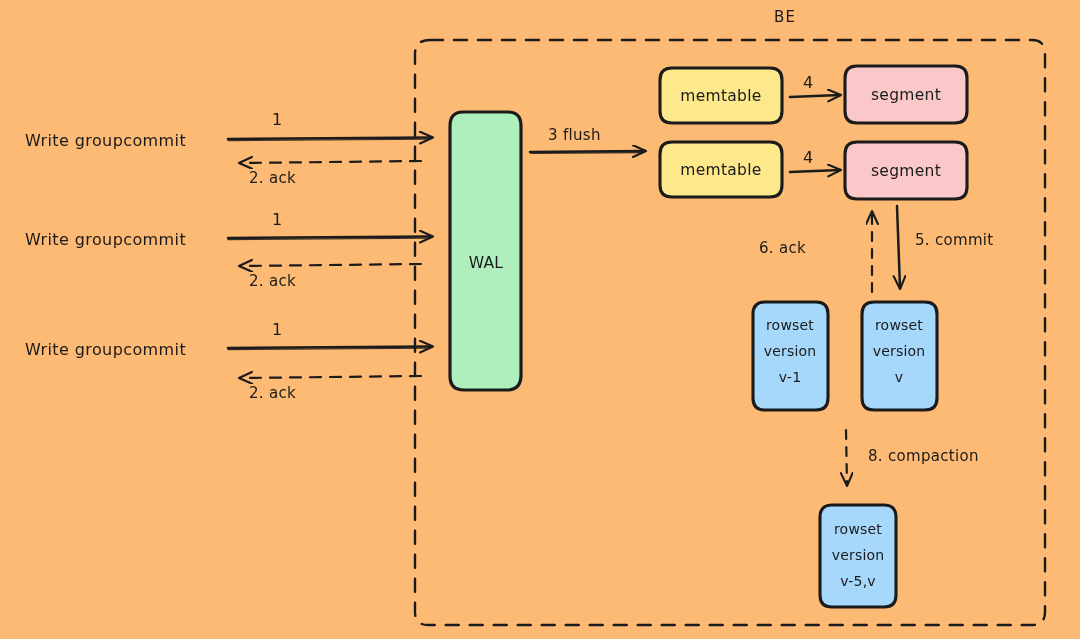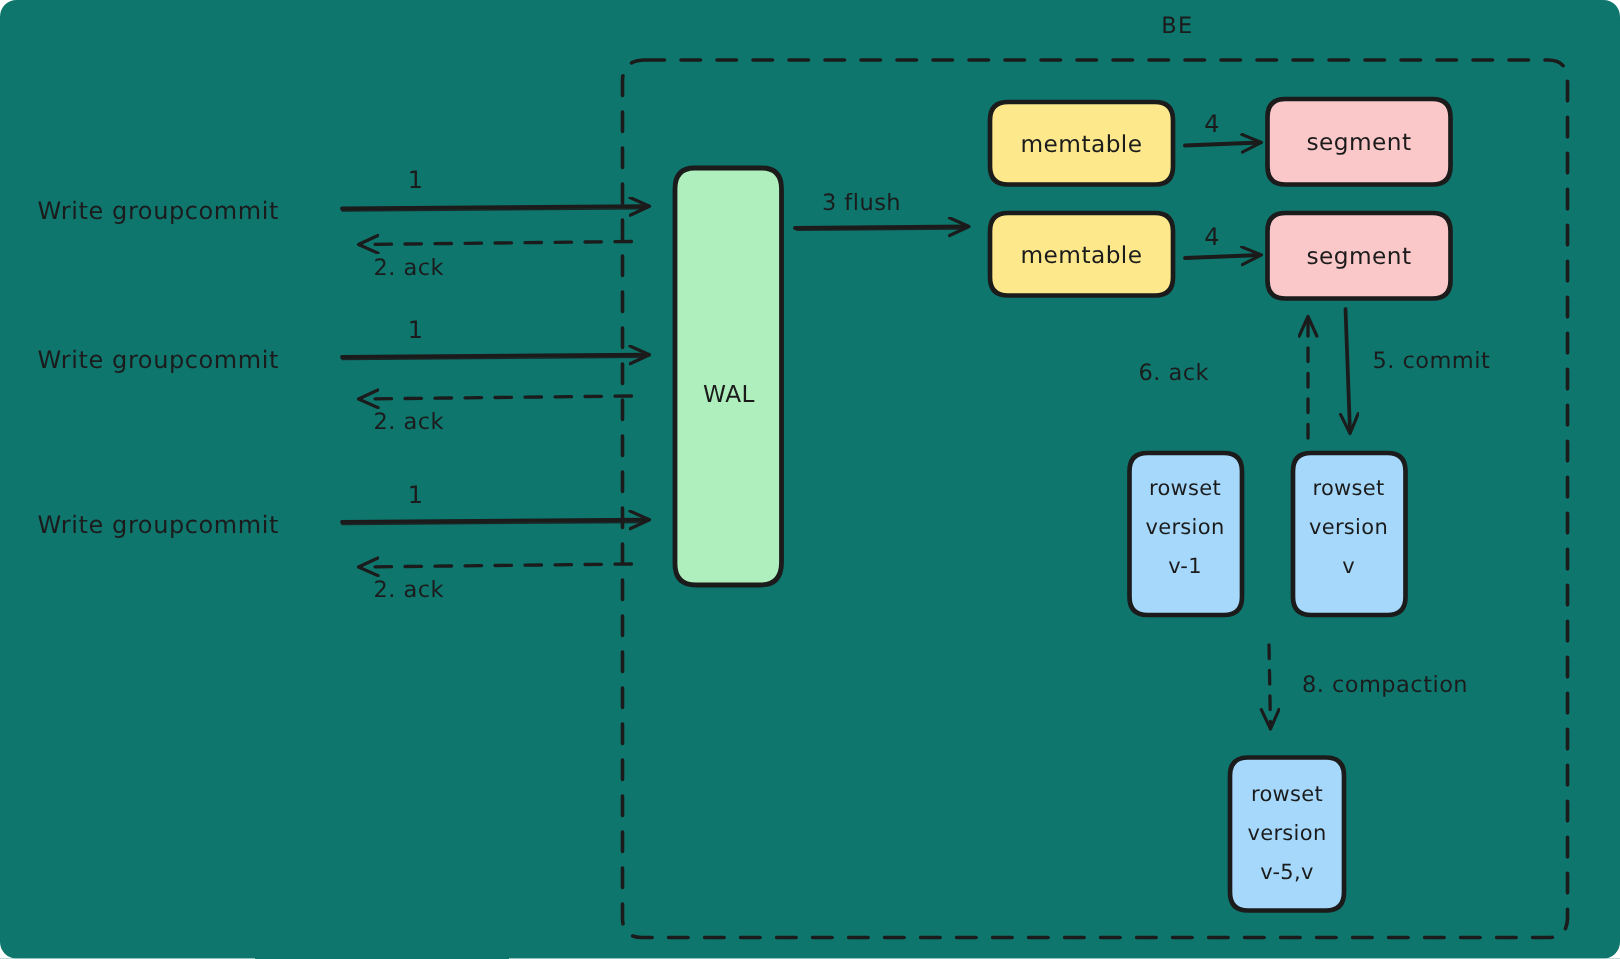--- a/index.html
+++ b/index.html
@@ -8,23 +8,22 @@
     padding: 0;
     background: #ffffff;
   }
   body {
     font-family: "DejaVu Sans", sans-serif;
   }
   #canvas {
     position: relative;
     width: 1080px;
     height: 639px;
-    background: #0f766e;
+    background: #fdba74;
     overflow: hidden;
-    border-radius: 11px;
   }
   #canvas svg.layer {
     position: absolute;
     left: 0;
     top: 0;
     width: 1080px;
     height: 639px;
   }
   .hand {
     font-family: "DejaVu Sans", sans-serif;

